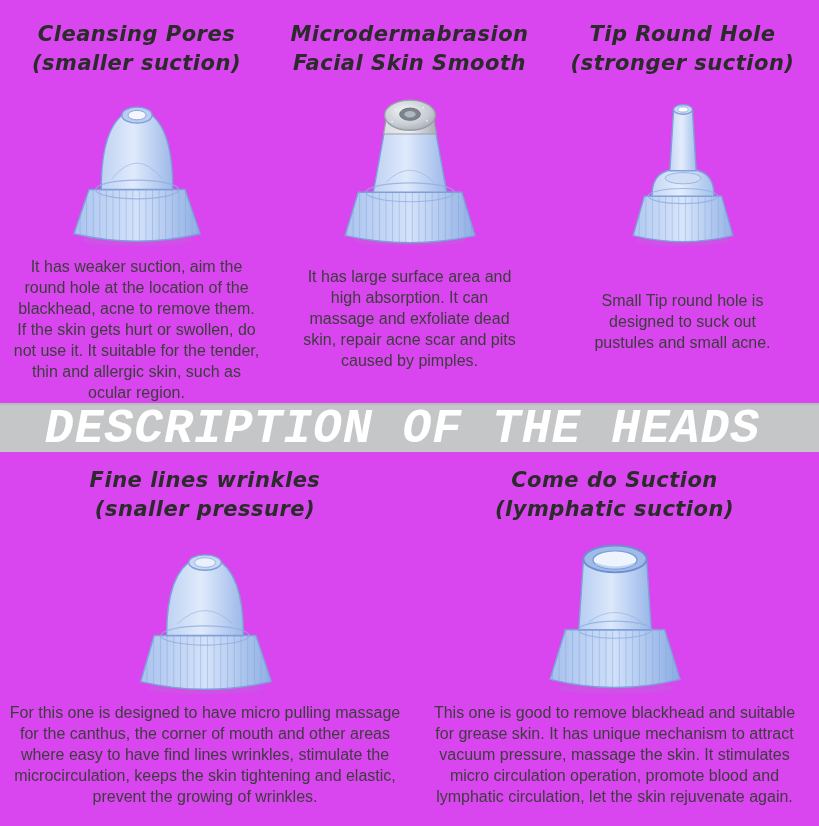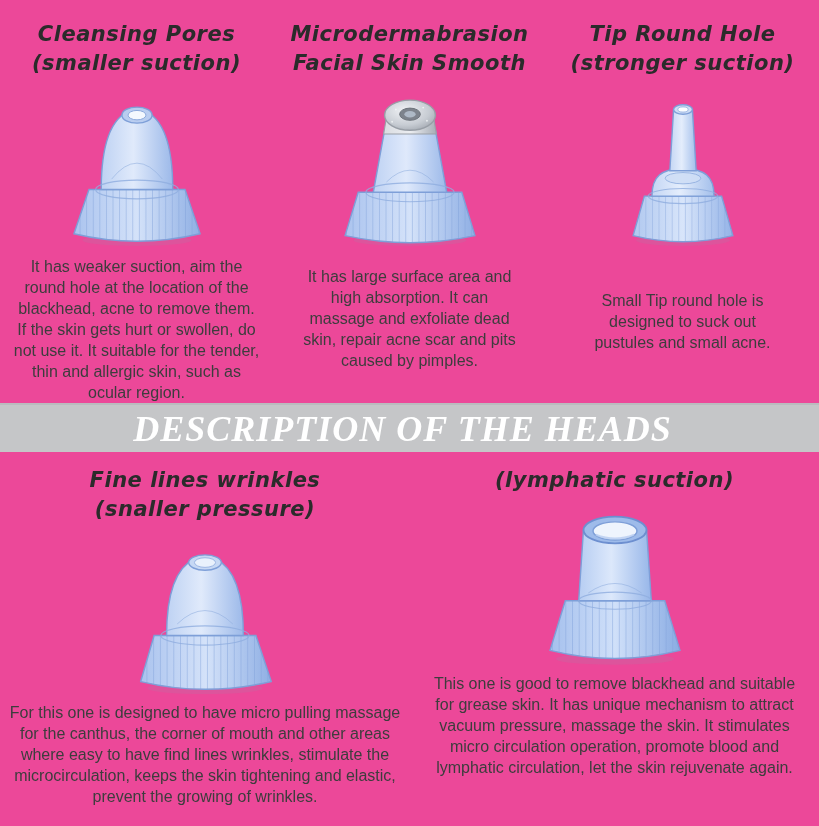--- a/index.html
+++ b/index.html
@@ -1,21 +1,21 @@
 <!DOCTYPE html>
 <html><head>
 <meta charset="utf-8">
 <style>
   * { margin: 0; padding: 0; box-sizing: border-box; }
   html, body { background: #ffffff; }
   .page {
     position: relative;
     width: 819px;
     height: 826px;
-    background: #ec4899;
+    background: #d946ef;
     overflow: hidden;
     font-family: "Liberation Sans", sans-serif;
   }
   
   .top-row {
     position: absolute; top: 0; left: 0;
     width: 819px; height: 403px;
     display: grid;
     grid-template-columns: 273px 273px 273px;
   }
@@ -61,24 +61,24 @@
   .desc-5 { width: 380px; margin-top: 6px; }
   
   .banner {
     position: absolute; top: 403px; left: 0;
     width: 819px; height: 49px;
     background: #c5c6c8;
     border-top: 2px solid #babbbe;
     display: flex; align-items: center; justify-content: center;
   }
   .banner-text {
-    font-family: Liberation Serif, serif;
+    font-family: Liberation Mono, monospace;
     font-weight: bold;
     font-style: italic;
-    font-size: 36px;
+    font-size: 48px;
     letter-spacing: 1px;
     color: #ffffff;
     padding-right: 14px;
   }
   svg { display: block; }
 </style>
 </head>
 <body>
 
 <div class="page">
@@ -244,20 +244,21 @@
           <path d="M56,100 Q85,72 114,100" fill="none" stroke="#8fadde" stroke-width="1" opacity="0.6"></path>
           <ellipse cx="85" cy="36" rx="17" ry="8" fill="#c6d8f4" stroke="#7e9fd8" stroke-width="1.5"></ellipse>
           <ellipse cx="85" cy="36" rx="11" ry="5" fill="#e9f1fc" stroke="#9ab4e2" stroke-width="1"></ellipse>
         </svg>
       </div>
       <div class="card-desc desc-4">For this one is designed to have micro pulling massage for the canthus, the corner of mouth and other areas where easy to have find lines wrinkles, stimulate the microcirculation, keeps the skin tightening and elastic, prevent the growing of wrinkles.</div>
     </div>
 
     <div class="card">
       <div class="card-title">
+        <div>Come do Suction</div>
         <div>(lymphatic suction)</div>
       </div>
       <div class="head-figure">
         <svg width="172" height="168" viewBox="0 0 180 175">
           <defs>
             <linearGradient id="g5a" x1="0" y1="0" x2="1" y2="0">
               <stop offset="0" stop-color="#b6cdf2"></stop>
                 <stop offset="0.45" stop-color="#dce8fb"></stop>
                 <stop offset="1" stop-color="#97b6e9"></stop>
             </linearGradient>

